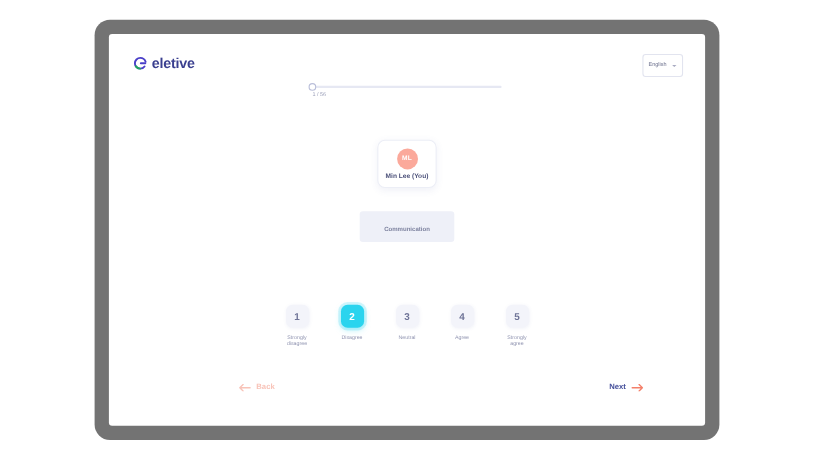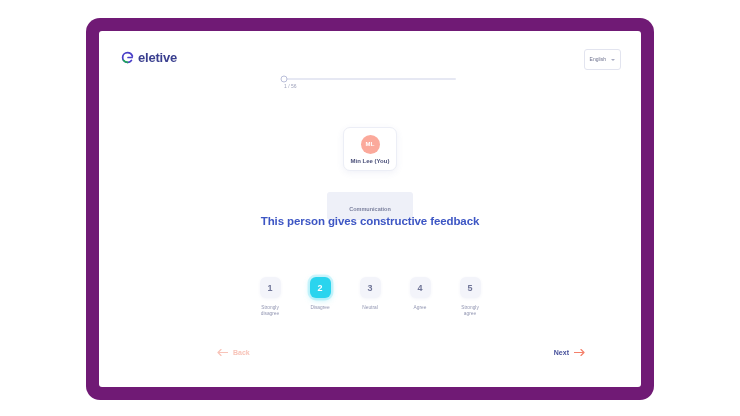--- a/index.html
+++ b/index.html
@@ -14,21 +14,21 @@
     overflow: hidden;
   }
 
   
   .device-frame {
     position: absolute;
     left: 86px;
     top: 18px;
     width: 568px;
     height: 382px;
-    background: #701a75;
+    background: #737373;
     border-radius: 14px;
     box-sizing: border-box;
     padding: 13px;
   }
   .screen {
     width: 100%;
     height: 100%;
     background: #ffffff;
     border-radius: 3px;
     position: relative;
@@ -293,21 +293,20 @@
 
     <div class="person-card">
       <div class="avatar">ML</div>
       <div class="person-name">Min Lee (You)</div>
     </div>
 
     <div class="category-badge">
       <span>Communication</span>
     </div>
 
-    <div class="question">This person gives constructive feedback</div>
 
     <div class="scale">
       <div class="scale-item">
         <div class="scale-box">1</div>
         <div class="scale-label">Strongly disagree</div>
       </div>
       <div class="scale-item">
         <div class="scale-box selected">2</div>
         <div class="scale-label">Disagree</div>
       </div>

